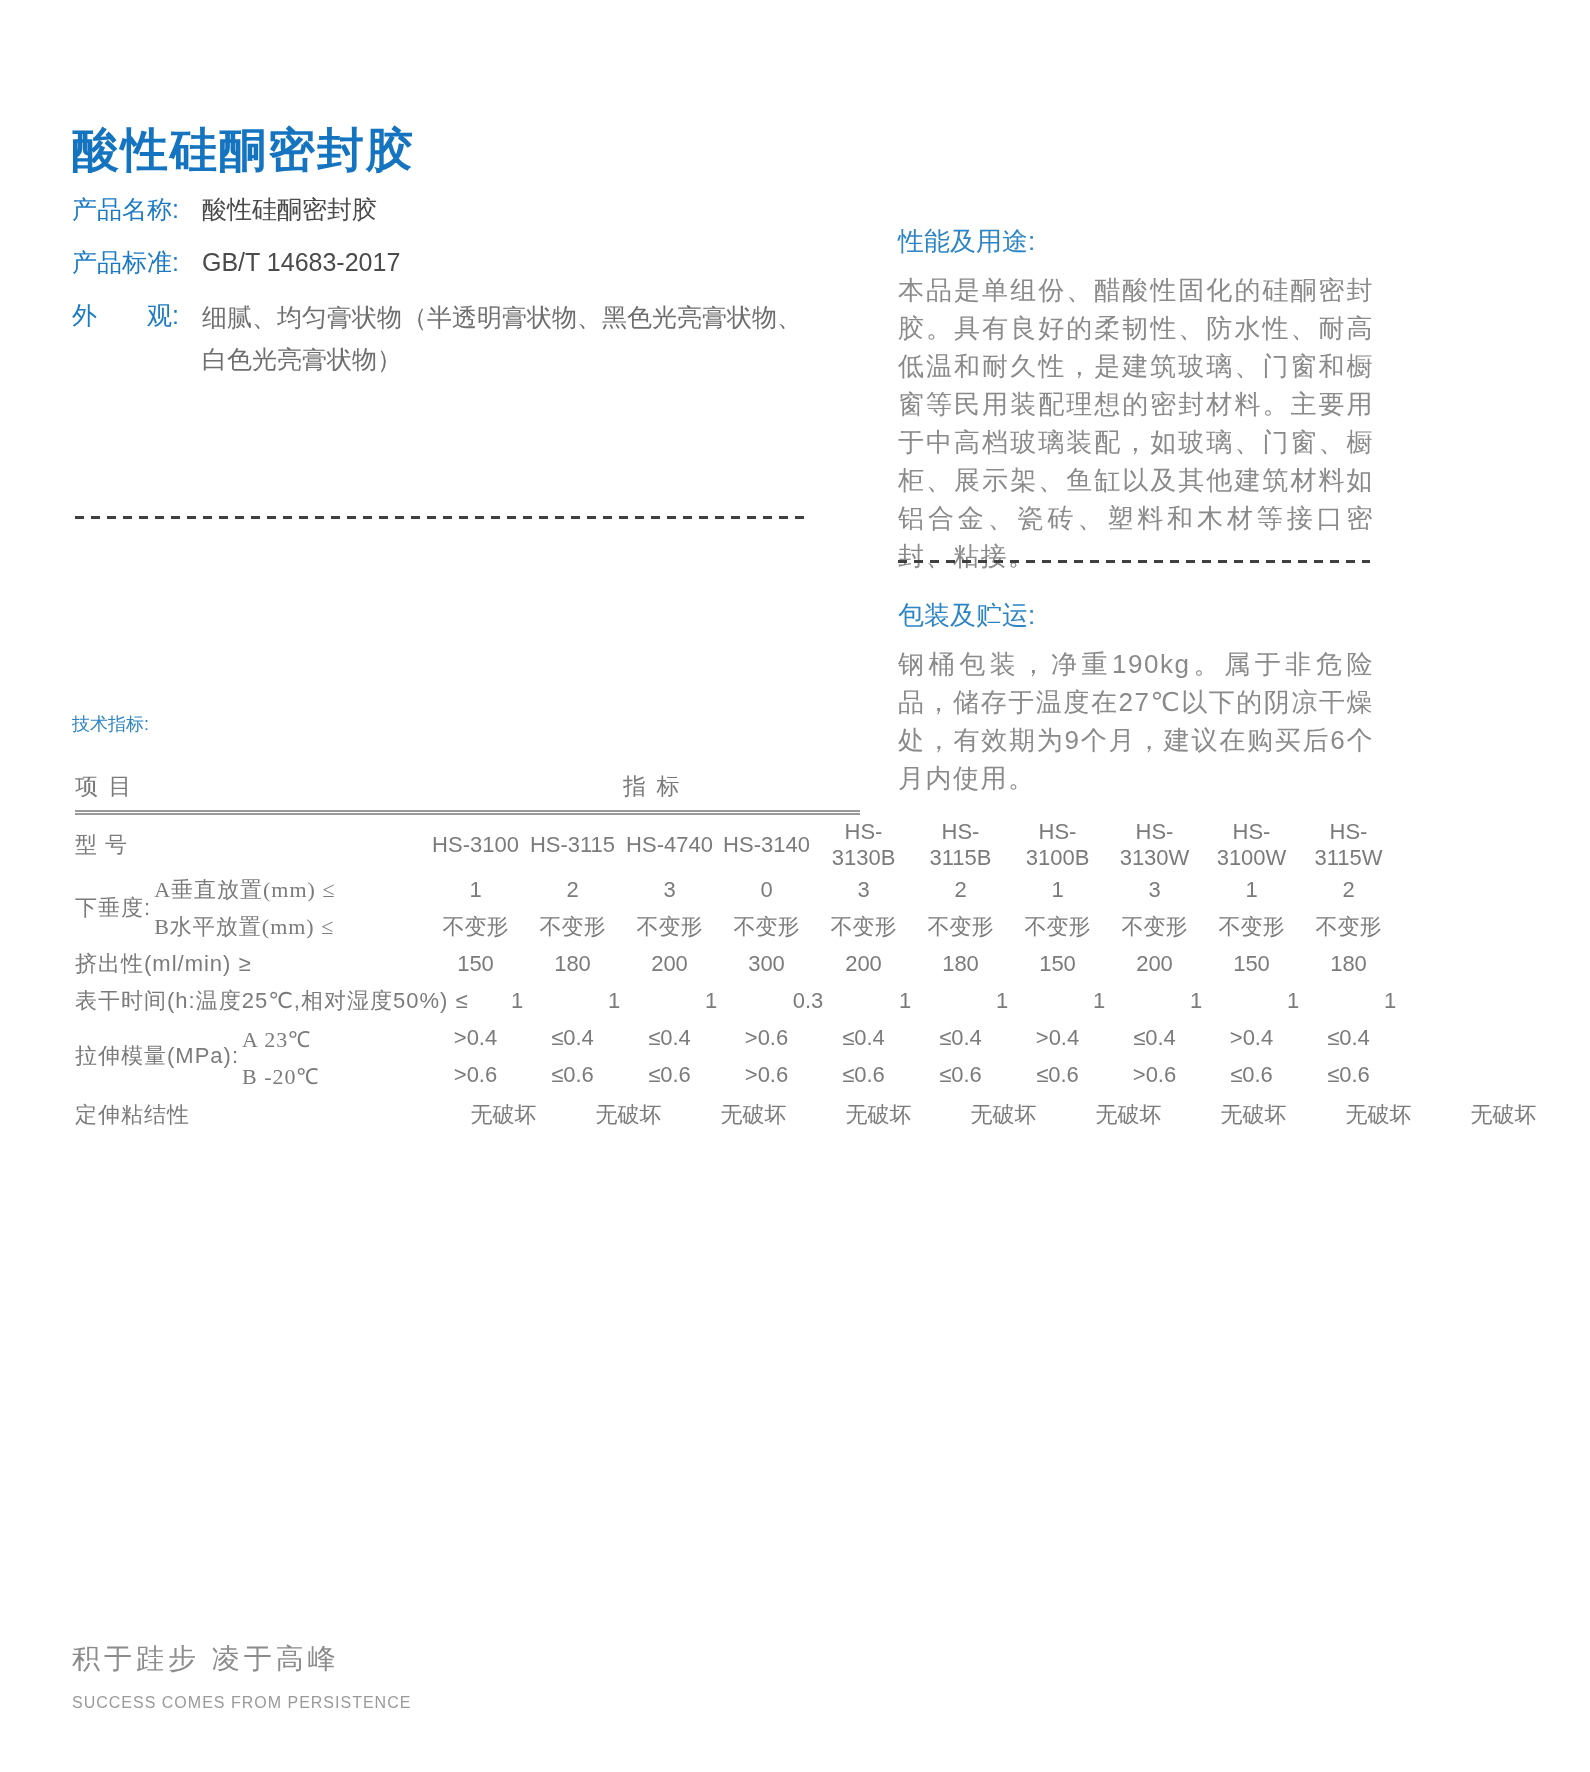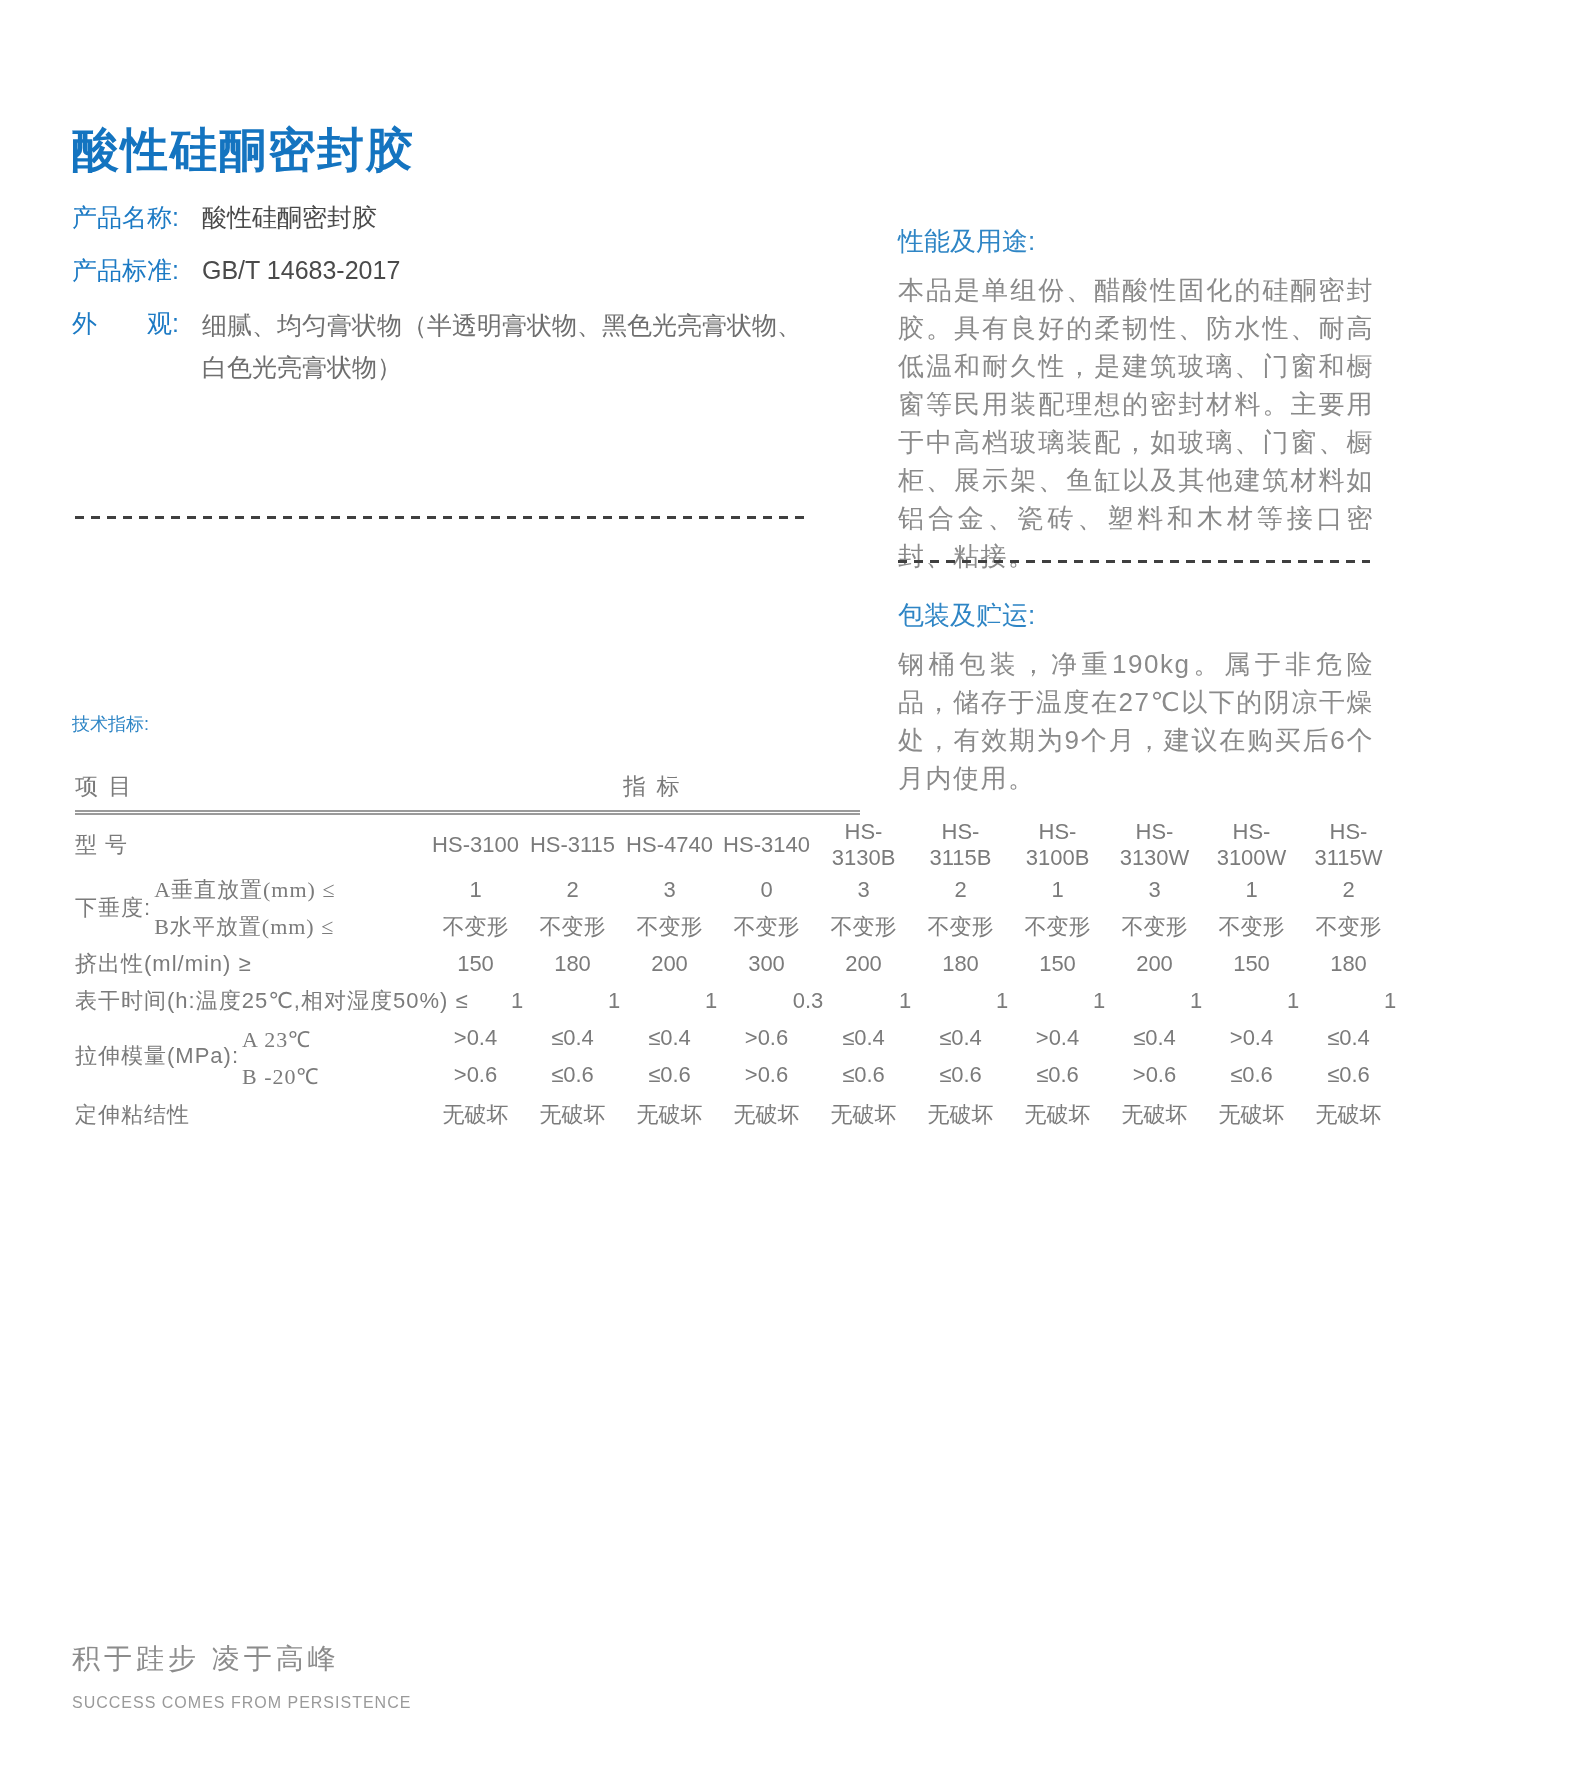--- a/index.html
+++ b/index.html
@@ -4,21 +4,21 @@
 <style>
   html,body{margin:0;padding:0;background:#ffffff;}
   body{font-family:"Liberation Sans","DejaVu Sans",sans-serif;}
   .page{position:relative;width:1590px;height:1772px;background:#ffffff;overflow:hidden;}
 
   
   .doc-title{position:absolute;left:72px;top:88px;font-size:47px;font-weight:bold;
              color:#1474c0;letter-spacing:2px;}
 
   
-  .info{position:absolute;left:72px;top:198px;width:740px;}
+  .info{position:absolute;left:72px;top:190px;width:740px;}
   .info-row{display:flex;margin-bottom:15px;line-height:38px;}
   .info-label{flex:0 0 122px;color:#1c7ac4;font-size:25px;white-space:pre;}
   .info-value{margin-left:8px;font-size:25px;color:#4a4a4a;}
   .info-row.appearance .info-value{color:#6f6f6f;width:600px;line-height:42px;}
 
   .dashed{position:absolute;height:3px;
           background:repeating-linear-gradient(90deg,#3f3f3f 0 9px,transparent 9px 16px);}
   .dashed-left{left:75px;top:516px;width:730px;}
   .dashed-right{left:898px;top:560px;width:472px;}
 
@@ -44,21 +44,21 @@
   .label-cell{flex:0 0 352px;font-size:22px;color:#7b7b7b;white-space:nowrap;letter-spacing:1px;}
   .vcell{flex:0 0 97px;text-align:center;font-size:22px;color:#7b7b7b;}
   .trow-pair{display:flex;}
   .group-cell{flex:0 0 352px;display:flex;align-items:center;font-size:22px;color:#7b7b7b;}
   .gname{white-space:nowrap;letter-spacing:1px;}
   .subs{margin-left:3px;font-family:Liberation Serif, serif;}
   .subs .sub{height:37px;display:flex;align-items:center;font-size:22px;color:#7b7b7b;
              white-space:nowrap;letter-spacing:1px;}
   .pair-vals{display:flex;flex-direction:column;}
   .vrow{display:flex;align-items:center;height:37px;}
-  .last-row{min-height:44px;}
+  .last-row{min-height:44px;gap:28px;}
 
   
   .footer{position:absolute;left:72px;top:1640px;}
   .slogan-cn{font-size:28px;color:#8c8c8c;letter-spacing:4px;}
   .slogan-en{font-size:16px;color:#9a9a9a;letter-spacing:1px;margin-top:16px;}
 </style>
 </head>
 <body>
 
 <div class="page">

